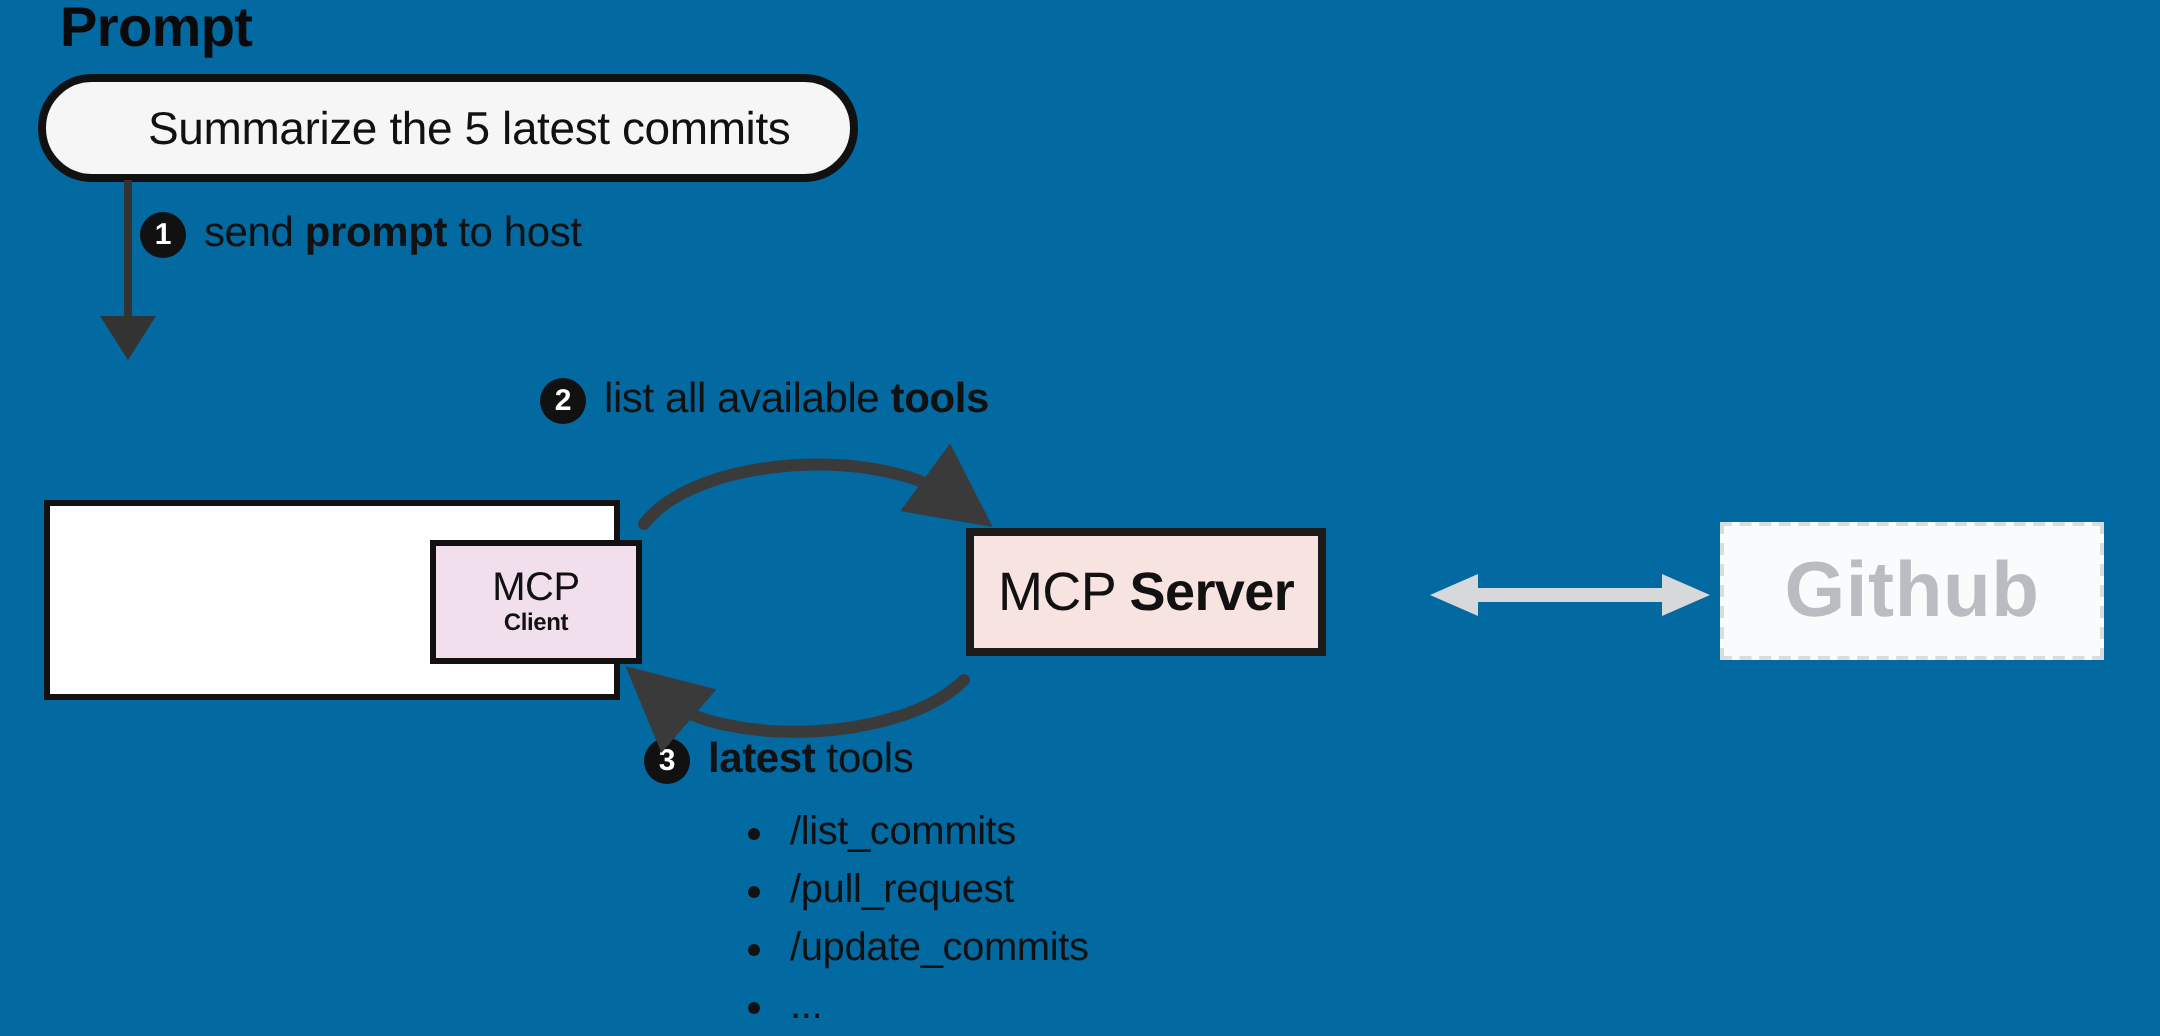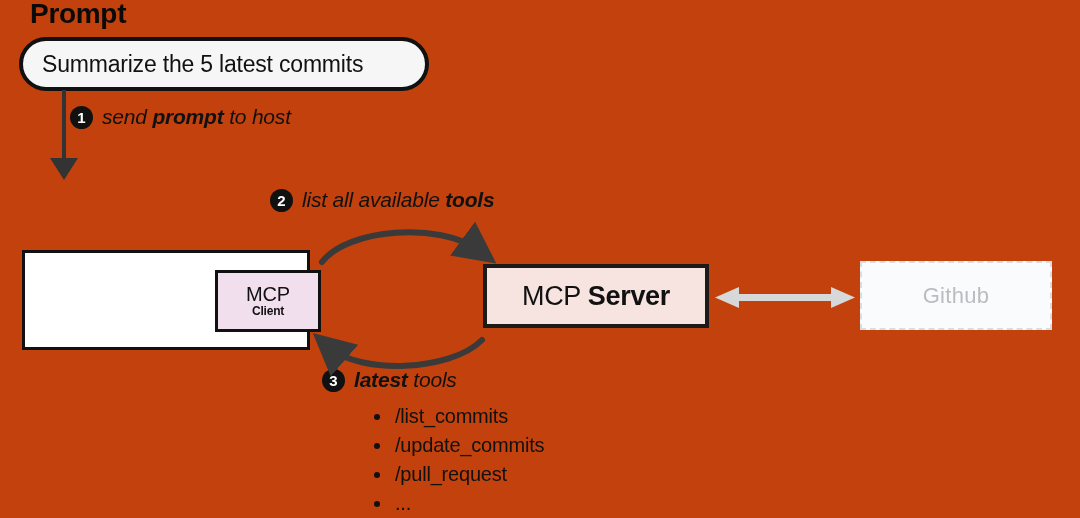--- a/index.html
+++ b/index.html
@@ -8,21 +8,21 @@
     background: #ffffff;
   }
   body {
     font-family: "Liberation Sans", sans-serif;
     color: #0a0a0a;
   }
   #canvas {
     position: relative;
     width: 1080px;
     height: 518px;
-    background: #c2410c;
+    background: #0369a1;
     overflow: hidden;
   }
 
   
   .prompt-title {
     position: absolute;
     left: 30px;
     top: -3px;
     font-size: 28px;
     font-weight: bold;
@@ -40,20 +40,21 @@
     border-radius: 27px;
     background: #f6f6f6;
     display: flex;
     align-items: center;
   }
   .prompt-text {
     font-size: 23px;
     padding-left: 19px;
     letter-spacing: -0.2px;
     color: #111111;
+    margin-left: 32px;
   }
 
   
   .v-arrow-line {
     position: absolute;
     left: 62px;
     top: 90px;
     width: 4px;
     height: 74px;
     background: #333333;
@@ -88,21 +89,20 @@
     font-size: 15px;
     font-weight: bold;
     margin-right: 9px;
     line-height: 1;
     flex: none;
   }
   .step-text {
     font-size: 21px;
     letter-spacing: -0.2px;
     color: #111111;
-    font-style: italic;
   }
   .step-text b { font-weight: bold; }
 
   #step1 { left: 70px; top: 105px; }
   #step2 { left: 270px; top: 188px; }
   #step3 { left: 322px; top: 368px; }
 
   
   .host-title {
     position: absolute;
@@ -140,21 +140,21 @@
     line-height: 1.08;
   }
   .client-line1 { font-size: 20px; color: #111111; letter-spacing: -0.2px; }
   .client-line2 { font-size: 12px; font-weight: bold; color: #111111; letter-spacing: -0.2px; }
 
   
   .server-box {
     position: absolute;
     left: 483px;
     top: 264px;
-    width: 226px;
+    width: 180px;
     height: 64px;
     box-sizing: border-box;
     border: 4px solid #1d1a1a;
     background: #f7e4e0;
     display: flex;
     align-items: center;
     justify-content: center;
   }
   .server-text {
     font-size: 27px;
@@ -171,23 +171,24 @@
     width: 192px;
     height: 69px;
     box-sizing: border-box;
     border: 2px dashed #d9dde0;
     background: #fafbfc;
     display: flex;
     align-items: center;
     justify-content: center;
   }
   .github-text {
-    font-size: 22px;
+    font-size: 39px;
     color: #b9bdc1;
     letter-spacing: 0.3px;
+    font-weight: bold;
   }
 
   
   .gray-arrow {
     position: absolute;
     left: 715px;
     top: 287px;
     width: 140px;
     height: 21px;
   }
@@ -307,19 +308,19 @@
       </marker>
     </defs>
 
     <path d="M 322 262 C 348 228, 440 222, 478 250" fill="none" stroke="#3a3a3a" stroke-width="6" stroke-linecap="round" marker-end="url(#ah-right)"></path>
 
     <path d="M 482 340 C 450 372, 360 374, 330 348" fill="none" stroke="#3a3a3a" stroke-width="6" stroke-linecap="round" marker-end="url(#ah-left)"></path>
   </svg>
 
   <ul class="tools-list">
     <li>/list_commits</li>
+    <li>/pull_request</li>
     <li>/update_commits</li>
-    <li>/pull_request</li>
     <li>...</li>
   </ul>
 
 
 </div>
 
 </body></html>

